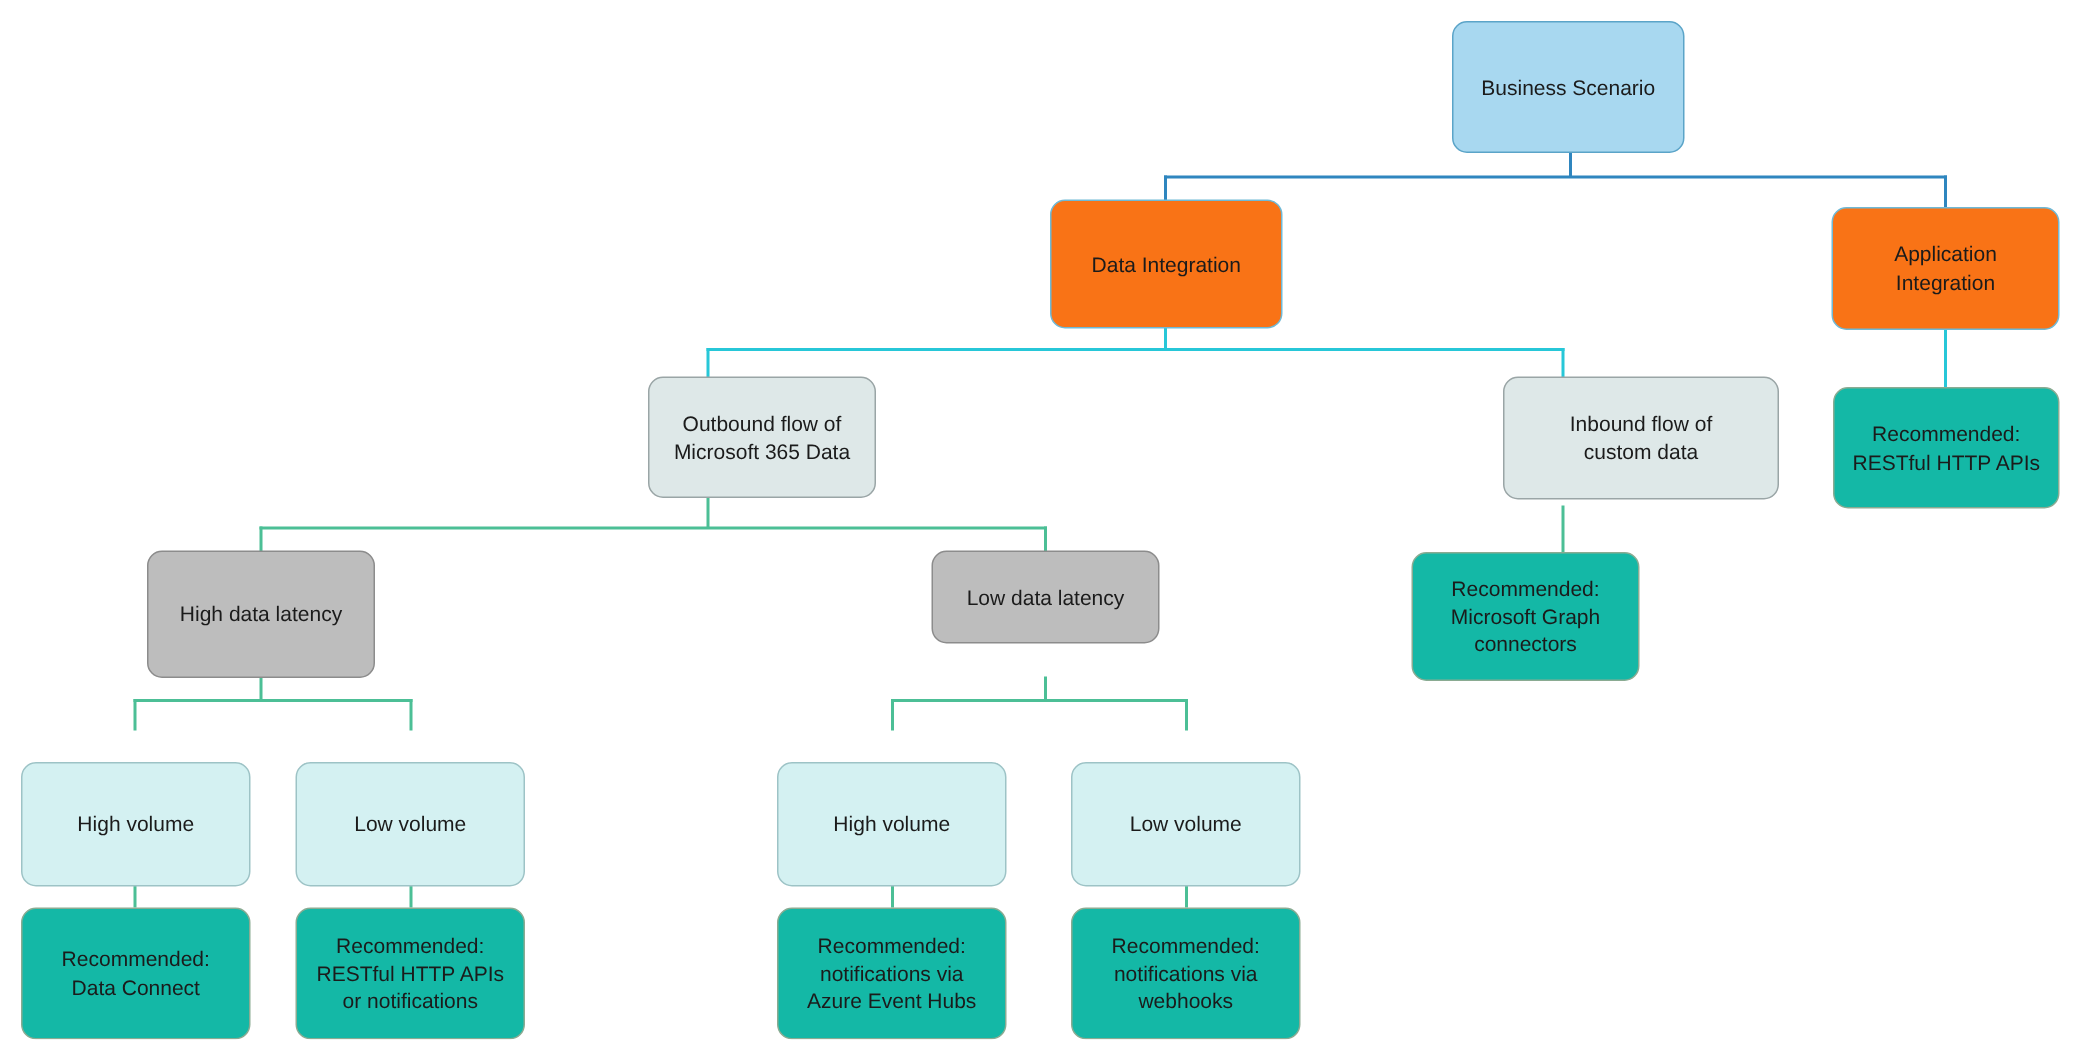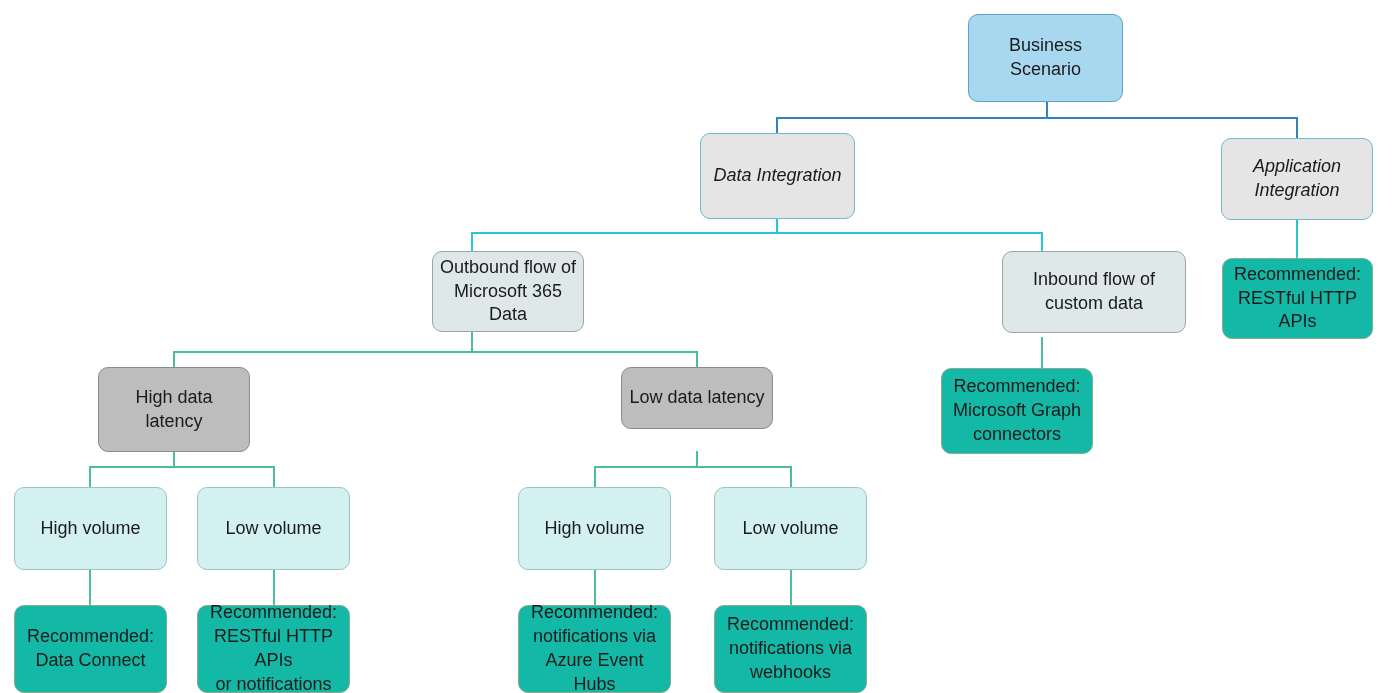--- a/index.html
+++ b/index.html
@@ -17,48 +17,48 @@
   }
   .node {
     position: absolute;
     box-sizing: border-box;
     display: flex;
     align-items: center;
     justify-content: center;
     text-align: center;
     border-radius: 10px;
     border: 1px solid #8a9496;
-    font-size: 18px;
+    font-size: 14px;
     line-height: 1.33;
     color: #1b1b1b;
     padding: 4px 6px;
     white-space: pre-line;
     z-index: 3;
   }
   .node.blue-dark {
     background: #a8d8f0;
     border-color: #5ba4c8;
   }
   .node.blue-mid {
-    background: #e5e5e5;
+    background: #f97316;
     border-color: #6fb9d6;
-    font-style: italic;
   }
   .node.gray-blue {
     background: #dee8e8;
     border-color: #9aa5a6;
     margin-left: 36px;
   }
   .node.gray {
     background: #bdbdbd;
     border-color: #8c8c8c;
   }
   .node.cyan-pale {
     background: #d4f1f2;
     border-color: #9dc3c6;
+    margin-top: 21px;
   }
   .node.green {
     background: #14b8a6;
     border-color: #8aab92;
   }
   .conn {
     position: absolute;
     z-index: 1;
   }
   .conn.blue   { background: #2f86bf; }

